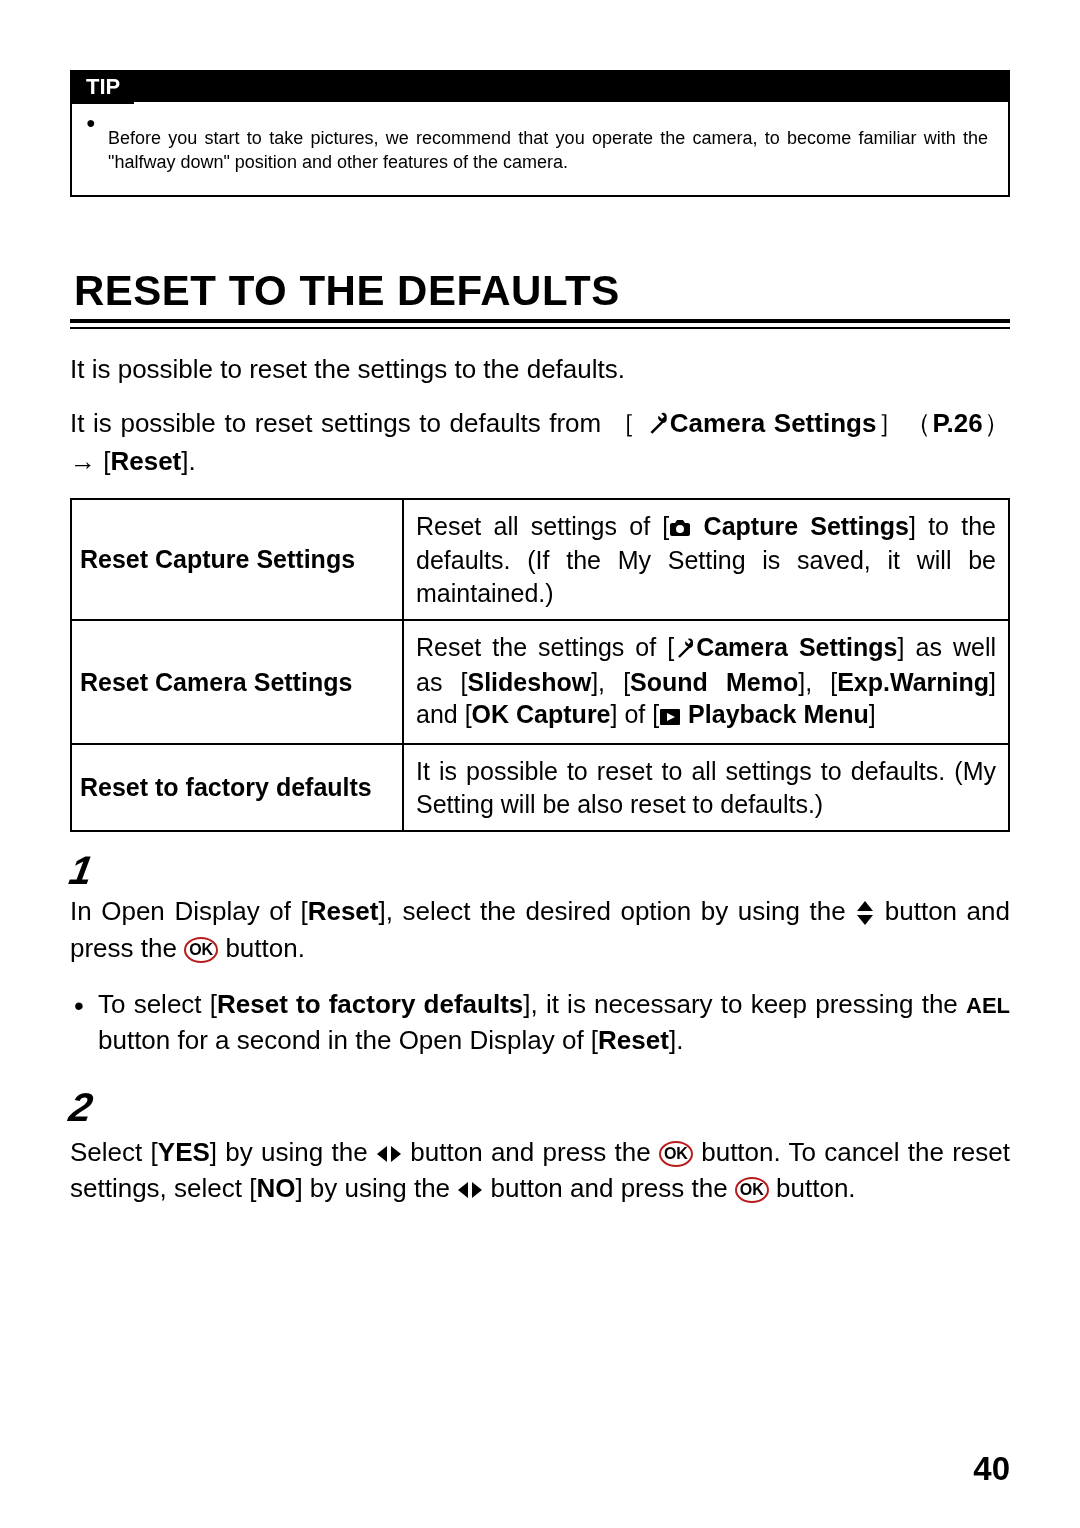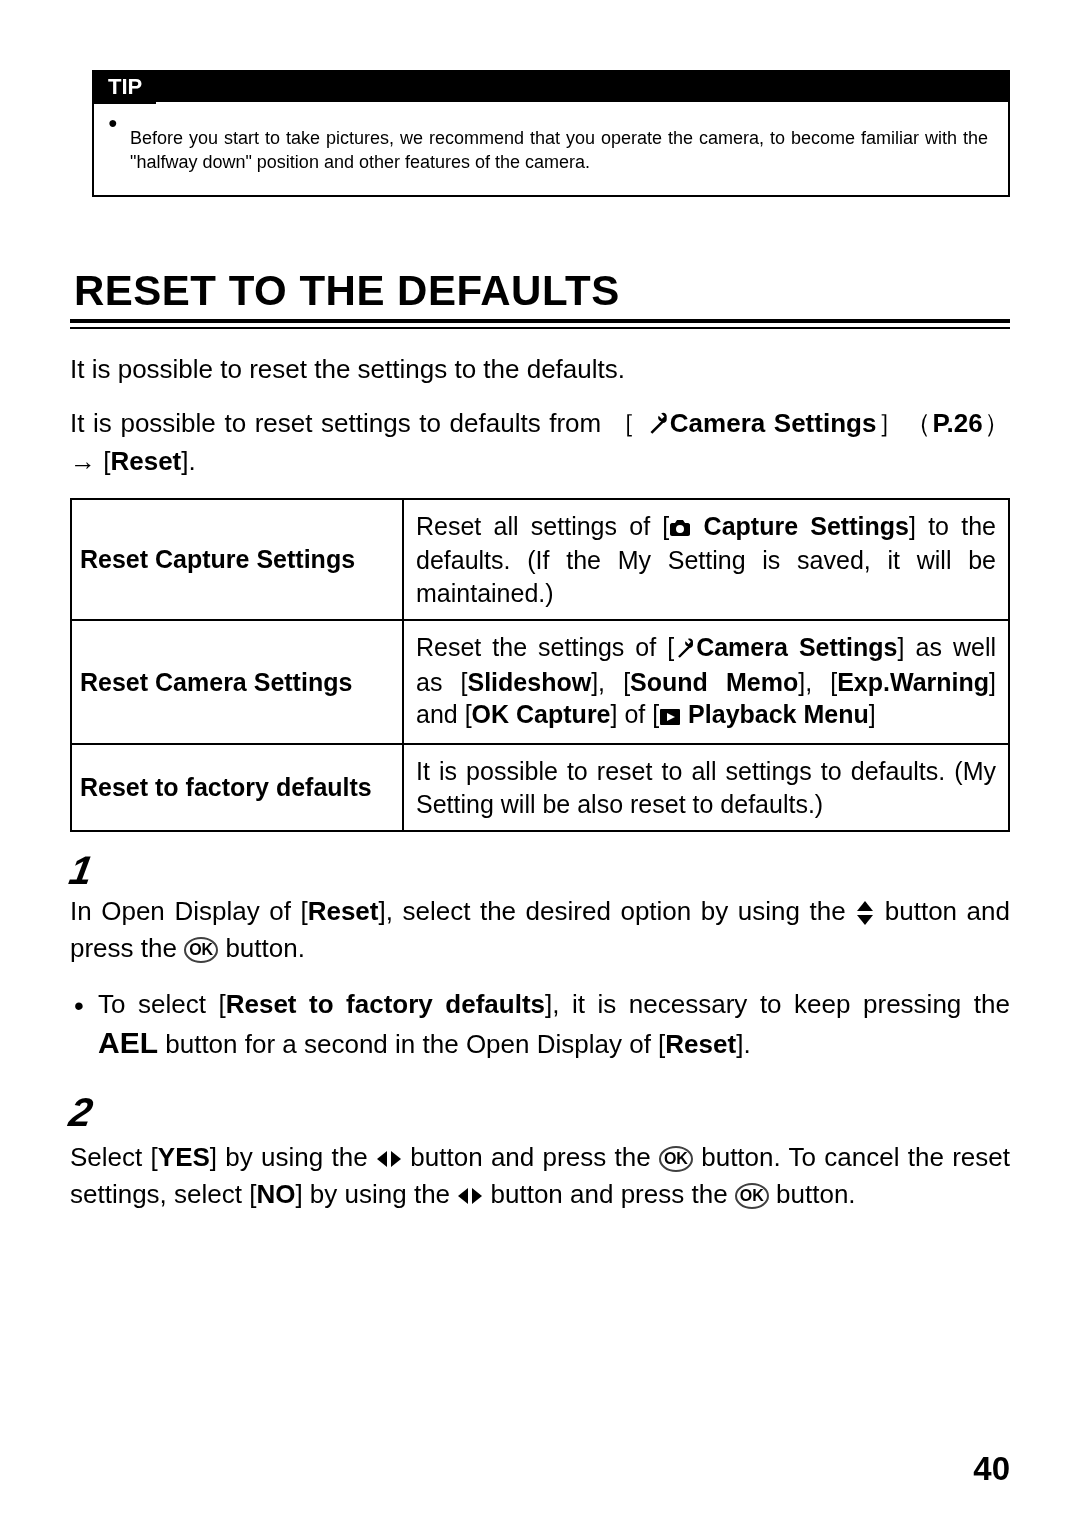--- a/index.html
+++ b/index.html
@@ -12,21 +12,20 @@
   }
   .page {
     padding: 70px 70px 40px 70px;
     box-sizing: border-box;
     width: 1080px;
     min-height: 1528px;
     position: relative;
   }
   .tip-box {
     border: 2px solid #000;
-    margin-left: 22px;
   }
   .tip-header {
     background: #000;
     color: #fff;
     font-weight: bold;
     font-size: 22px;
     padding: 4px 14px;
     display: inline-block;
   }
   .tip-bar {
@@ -121,21 +120,21 @@
     font-weight: bold;
     font-size: 33px;
   }
   .icon {
     display: inline-block;
     vertical-align: middle;
   }
   b { font-weight: bold; }
   .ok-circle{
     display:inline-block;
-    border:2px solid #404040;
+    border:2px solid #b91c1c;
     border-radius:50%;
     font-size:16px;
     font-weight:bold;
     width:28px;
     height:22px;
     line-height:22px;
     text-align:center;
     vertical-align:middle;
     padding:0 1px;
   }
@@ -205,21 +204,21 @@
   <div class="step-num">1</div>
   <p class="para" style="margin-top:0">
     <span>In Open Display of [</span><b>Reset</b><span>], select the desired option by using the </span><span class="ud-arrows"><svg width="20" height="26" viewBox="0 0 20 26">
           <polygon points="10,1 18,11 2,11"></polygon>
           <polygon points="10,25 18,15 2,15"></polygon>
         </svg></span><span> button and press the </span> <span class="ok-circle">OK</span> <span> button.</span>
   </p>
 
   
   <div class="bullet-item">
-    <span>To select [</span><b>Reset to factory defaults</b><span>], it is necessary to keep pressing the </span> <b style="font-size:30px">AEL</b> <span> button for a second in the Open Display of [</span><b>Reset</b><span>].</span>
+    <span>To select [</span><b>Reset to factory defaults</b><span>], it is necessary to keep pressing the </span> <b style="font-size:22px">AEL</b> <span> button for a second in the Open Display of [</span><b>Reset</b><span>].</span>
   </div>
 
   
   <div class="step-num">2</div>
   <p class="para" style="margin-top:4px">
     <span>Select [</span><b>YES</b><span>] by using the </span><span class="lr-arrows"><svg width="26" height="20" viewBox="0 0 26 20">
           <polygon points="1,10 11,2 11,18"></polygon>
           <polygon points="25,10 15,2 15,18"></polygon>
         </svg></span><span> button and press the </span> <span class="ok-circle">OK</span> <span> button. To cancel the reset settings, select [</span><b>NO</b><span>] by using the </span><span class="lr-arrows"><svg width="26" height="20" viewBox="0 0 26 20">
           <polygon points="1,10 11,2 11,18"></polygon>

